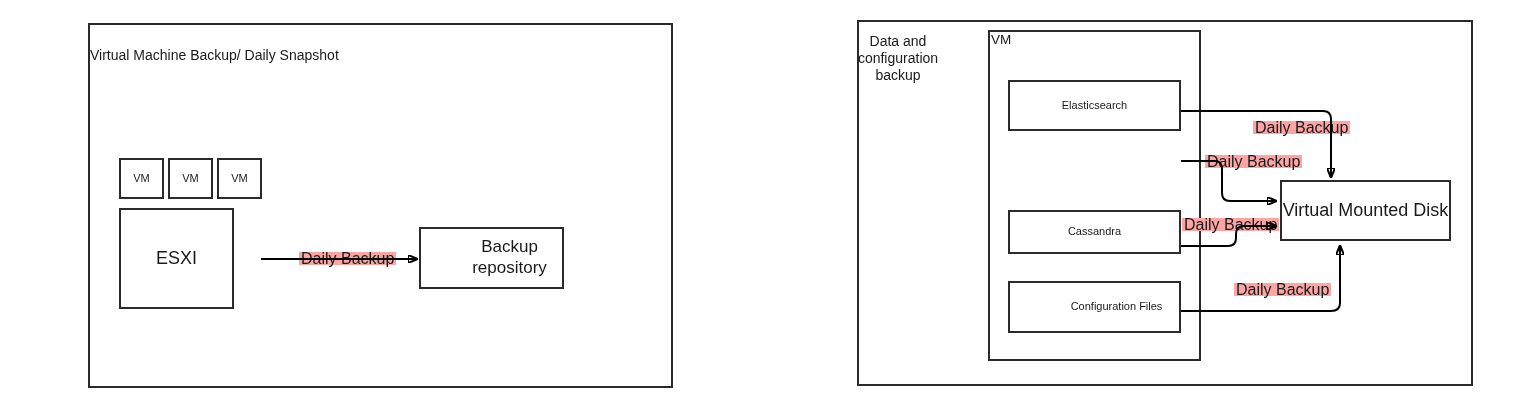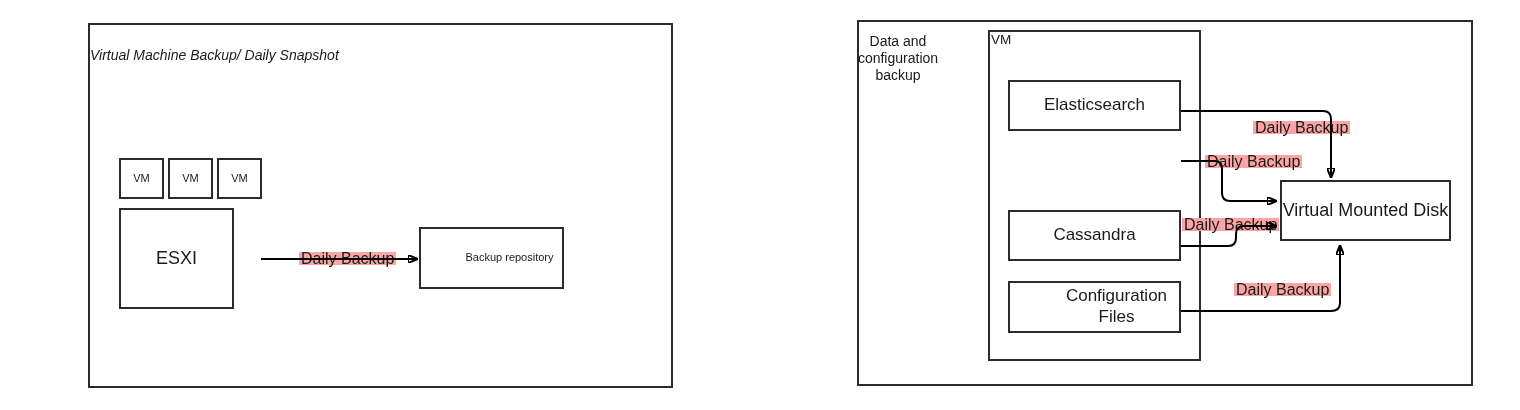--- a/index.html
+++ b/index.html
@@ -30,21 +30,21 @@
   #panel-left  { left: 88px;  top: 23px; width: 585px; height: 365px; }
   #panel-right { left: 857px; top: 20px; width: 616px; height: 366px; }
 
   .panel-title {
     position: absolute;
     font-size: 14px;
     color: #1a1a1a;
     white-space: nowrap;
     line-height: 1.25;
   }
-  #left-title { left: 90px; top: 47px; font-style: italic; }
+  #left-title { left: 90px; top: 47px; }
 
   #group-label {
     position: absolute;
     left: 844px;
     top: 33px;
     width: 108px;
     text-align: center;
     font-size: 14px;
     line-height: 17px;
     color: #1a1a1a;
@@ -62,42 +62,42 @@
     color: #1a1a1a;
   }
   .box span { display: block; line-height: 1.22; }
 
   .vm-chip { width: 45px; height: 41px; font-size: 11px; top: 158px; }
   #vm-1 { left: 119px; }
   #vm-2 { left: 168px; }
   #vm-3 { left: 217px; }
 
   #esxi-box   { left: 119px; top: 208px; width: 115px; height: 101px; font-size: 18px; }
-  #backup-repo-box { left: 419px; top: 227px; width: 145px; height: 62px; font-size: 11px; padding-left: 36px; }
+  #backup-repo-box { left: 419px; top: 227px; width: 145px; height: 62px; font-size: 17px; padding-left: 36px; }
 
   #vm-container {
     position: absolute;
     left: 988px; top: 30px;
     width: 213px; height: 331px;
     border: 2px solid #2b2b2b;
     box-sizing: border-box;
     background: #ffffff;
   }
   #vm-container-label {
     position: absolute;
     left: 991px;
     top: 32px;
     font-size: 13.5px;
     color: #1a1a1a;
   }
 
-  .svc-box { left: 1008px; width: 173px; font-size: 17px; }
+  .svc-box { left: 1008px; width: 173px; font-size: 11px; }
   #svc-elasticsearch { top: 80px;  height: 51px; }
   #svc-zookeeper     { top: 150px; height: 49px; }
-  #svc-cassandra     { top: 210px; height: 51px; }
+  #svc-cassandra     { top: 210px; height: 44px; }
   #svc-config-files  { top: 281px; height: 52px; padding-left: 44px; }
 
   #external-disk-box { left: 1280px; top: 180px; width: 171px; height: 61px; font-size: 18px; }
 
   .edge-label {
     position: absolute;
     font-size: 16px;
     color: #1a1a1a;
     white-space: nowrap;
     background: #fca5a5;

